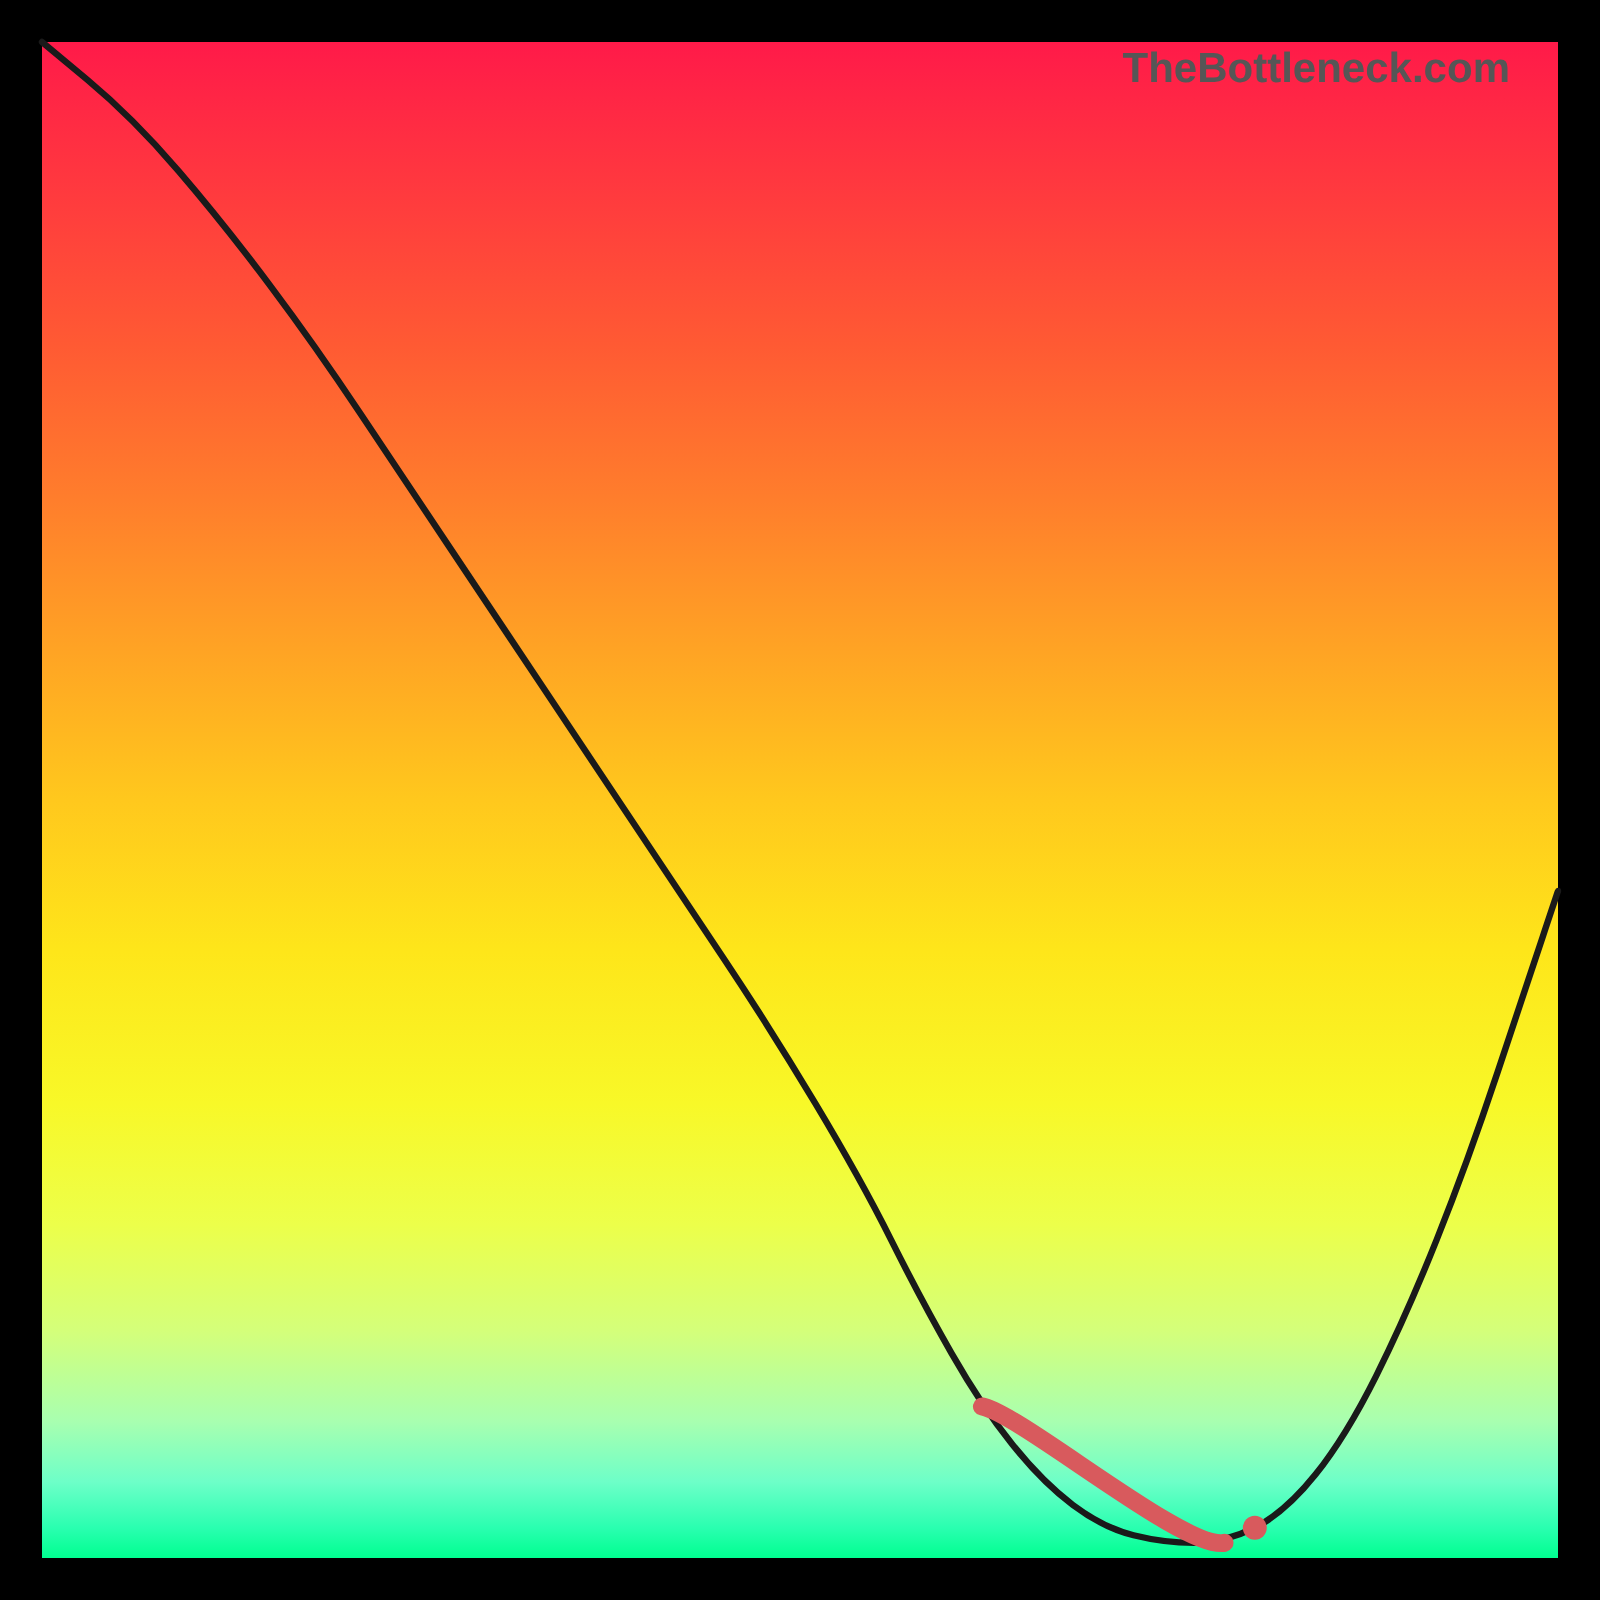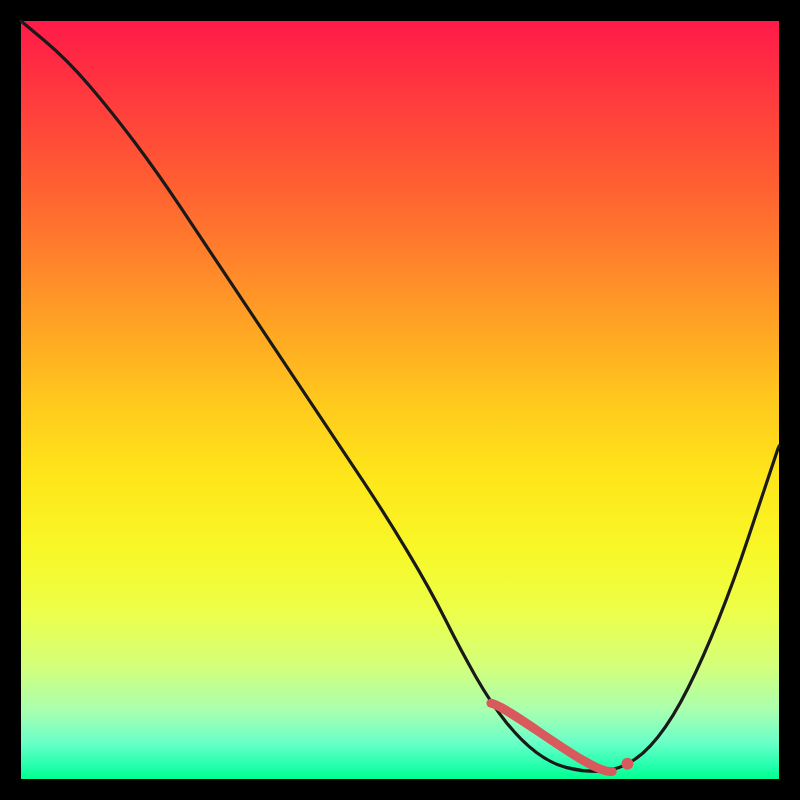--- a/index.html
+++ b/index.html
@@ -65,19 +65,20 @@
   }
   .reddot {
     fill: #d85a5d;
   }
 </style>
 </head>
 <body>
 
 <div class="frame">
   <div class="plot">
+    <div class="watermark">TheBottleneck.com</div>
     <svg class="curves" viewBox="0 0 758 758">
       <path id="mainCurve" class="curve" d="M 0 0 Q 0 0 22.74 18.94999999999999 Q 45.48 37.89999999999998 68.22 64.43 Q 90.96 90.96000000000004 113.69999999999999 121.28000000000003 Q 136.44 151.60000000000002 159.18 185.71000000000004 Q 181.92 219.82000000000005 204.66 253.93000000000004 Q 227.4 288.04 250.14 322.15 Q 272.88 356.26 295.62 390.37 Q 318.36 424.48 341.1 458.59000000000003 Q 363.84 492.7 386.58000000000004 530.6 Q 409.32000000000005 568.5 424.48 598.8199999999999 Q 439.64 629.14 454.79999999999995 655.6700000000001 Q 469.96 682.2 485.12 701.1500000000001 Q 500.28000000000003 720.1 515.44 731.47 Q 530.6 742.84 545.76 746.63 Q 560.92 750.42 576.0799999999999 750.42 Q 591.24 750.42 606.4 742.8399999999999 Q 621.56 735.26 636.72 716.31 Q 651.88 697.36 667.04 667.04 Q 682.2 636.72 697.36 598.8199999999999 Q 712.52 560.92 727.6800000000001 515.4399999999999 Q 742.84 469.96 750.4200000000001 447.22 T 758 424.48"></path>
       <path id="flatDash" class="reddash" d="M 469.96 682.2 C 489.96 686.2 571.24 754.42 591.24 750.42"></path>
       <circle id="endDot" class="reddot" r="6" cx="606.4" cy="742.84"></circle>
     </svg>
   </div>
 </div>
 
 </body></html>

